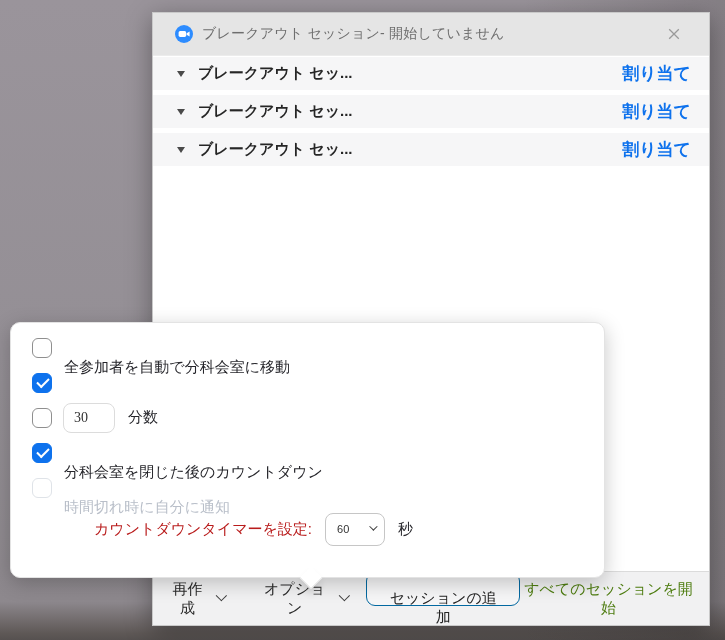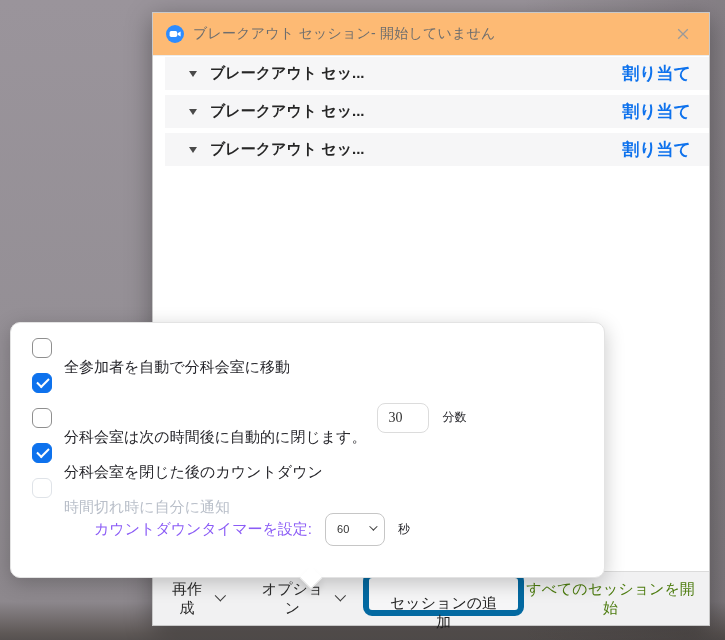--- a/index.html
+++ b/index.html
@@ -12,31 +12,31 @@
       linear-gradient(180deg, #9a949b 0%, #948f95 55%, #8d888d 94%, #5e5856 99%, #565150 100%);
   }
 
   
   .dialog {
     position:absolute; left:152px; top:12px; width:558px; height:614px;
     background:#ffffff; box-shadow:0 6px 24px rgba(0,0,0,0.35);
     border:1px solid #c9c9c9;
   }
   .titlebar {
-    height:43px; display:flex; align-items:center; padding:0 13px;
-    border-bottom:1px solid #ececec; background:#fdba74;
+    height:43px; display:flex; align-items:center; padding:0 22px;
+    border-bottom:1px solid #ececec; background:#e5e5e5;
   }
   .titlebar .app-icon { width:18px; height:18px; flex:none; margin-right:9px; }
   .title-text { font-size:14px; color:#6e6e6e; letter-spacing:0.2px; }
   .close-btn {
     margin-left:auto; width:26px; height:26px; display:flex; align-items:center;
     justify-content:center; cursor:pointer; background:transparent; border:none;
   }
 
-  .session-list { margin-top:1px;margin-left:12px; }
+  .session-list { margin-top:1px; }
   .session-row {
     height:33px; background:#f6f6f7; display:flex; align-items:center;
     padding:0 18px 0 24px; margin-bottom:5px;
   }
   .tri-down {
     width:0; height:0; border-left:4.5px solid transparent;
     border-right:4.5px solid transparent; border-top:6px solid #4a4a4a; flex:none;
     cursor:pointer;
   }
   .session-name {
@@ -56,21 +56,21 @@
   .menu-btn { display:flex; align-items:center; cursor:pointer; background:none; border:none;
     font-size:15px; color:#2b2b2b; font-family:inherit; }
   .menu-btn .chev { margin-left:7px; }
   .chev {
     width:8px; height:8px; border-right:1.6px solid #3c3c3c; border-bottom:1.6px solid #3c3c3c;
     transform:rotate(45deg) translateY(-2px); display:inline-block; margin-top:-4px;
   }
   #recreate-btn { margin-right:34px; }
   #options-btn { margin-right:20px;font-family:Liberation Serif, serif; }
   .add-session-btn {
-    height:31px; padding:16px 17px; border:6px solid #0369a1; border-radius:9px;
+    height:31px; padding:16px 17px; border:1px solid #0369a1; border-radius:9px;
     background:#f6f6f7; font-size:15px; color:#232323; cursor:pointer; font-family:inherit;
   }
   .start-all {
     margin-left:auto; color:#4d7c0f; font-size:15px; background:none; border:none;
     font-family:inherit; cursor:default; padding-right:2px;
   }
 
   
   .popup {
     position:absolute; left:10px; top:322px; width:595px; height:256px;
@@ -95,23 +95,23 @@
     border-left:2px solid #fff; border-bottom:2px solid #fff; transform:rotate(-45deg);
   }
   .opt-row.disabled .checkbox { border-color:#dfe3e8; cursor:default; }
   .opt-label { margin-left:12px; font-size:15px; color:#26262b; cursor:pointer;margin-top:40px; }
   .opt-row.disabled .opt-label { color:#b9bfc9; cursor:default; }
   .minutes-input {
     width:52px; height:30px; border:1px solid #dcdcdc; border-radius:8px;
     margin-left:11px; font-size:14px; color:#333; padding-left:10px; outline:none;
     font-family:Liberation Serif, serif; background:#fff;
   }
-  .suffix { margin-left:13px; font-size:12px; color:#26262b; }
+  .suffix { margin-left:13px; font-size:15px; color:#26262b; }
   .timer-row { height:36px; margin-top:6px; display:flex; align-items:center; }
-  .timer-label { margin-left:62px; font-size:15px; color:#8b5cf6; }
+  .timer-label { margin-left:62px; font-size:15px; color:#b91c1c; }
   .select-box {
     width:60px; height:33px; border:1px solid #c6c6c6; border-radius:8px; margin-left:13px;
     display:flex; align-items:center; justify-content:space-between;
     padding:0 9px 0 11px; font-size:11px; color:#333; cursor:pointer; background:#fff;
   }
   .select-box .chev { width:6px; height:6px; border-width:1.4px; margin-top:-2px; }
 </style>
 </head>
 <body>
 
@@ -170,21 +170,20 @@
   <div class="popup">
     <div class="opt-row">
       <span class="checkbox"></span>
       <span class="opt-label">全参加者を自動で分科会室に移動</span>
     </div>
     <div class="opt-row checked">
       <span class="checkbox"></span>
     </div>
     <div class="opt-row">
       <span class="checkbox"></span>
-      <span class="opt-label">分科会室は次の時間後に自動的に閉じます。</span>
       <input class="minutes-input" value="30" style="">
       <span class="suffix">分数</span>
     </div>
     <div class="opt-row checked">
       <span class="checkbox"></span>
       <span class="opt-label">分科会室を閉じた後のカウントダウン</span>
     </div>
     <div class="opt-row disabled">
       <span class="checkbox"></span>
       <span class="opt-label">時間切れ時に自分に通知</span>

